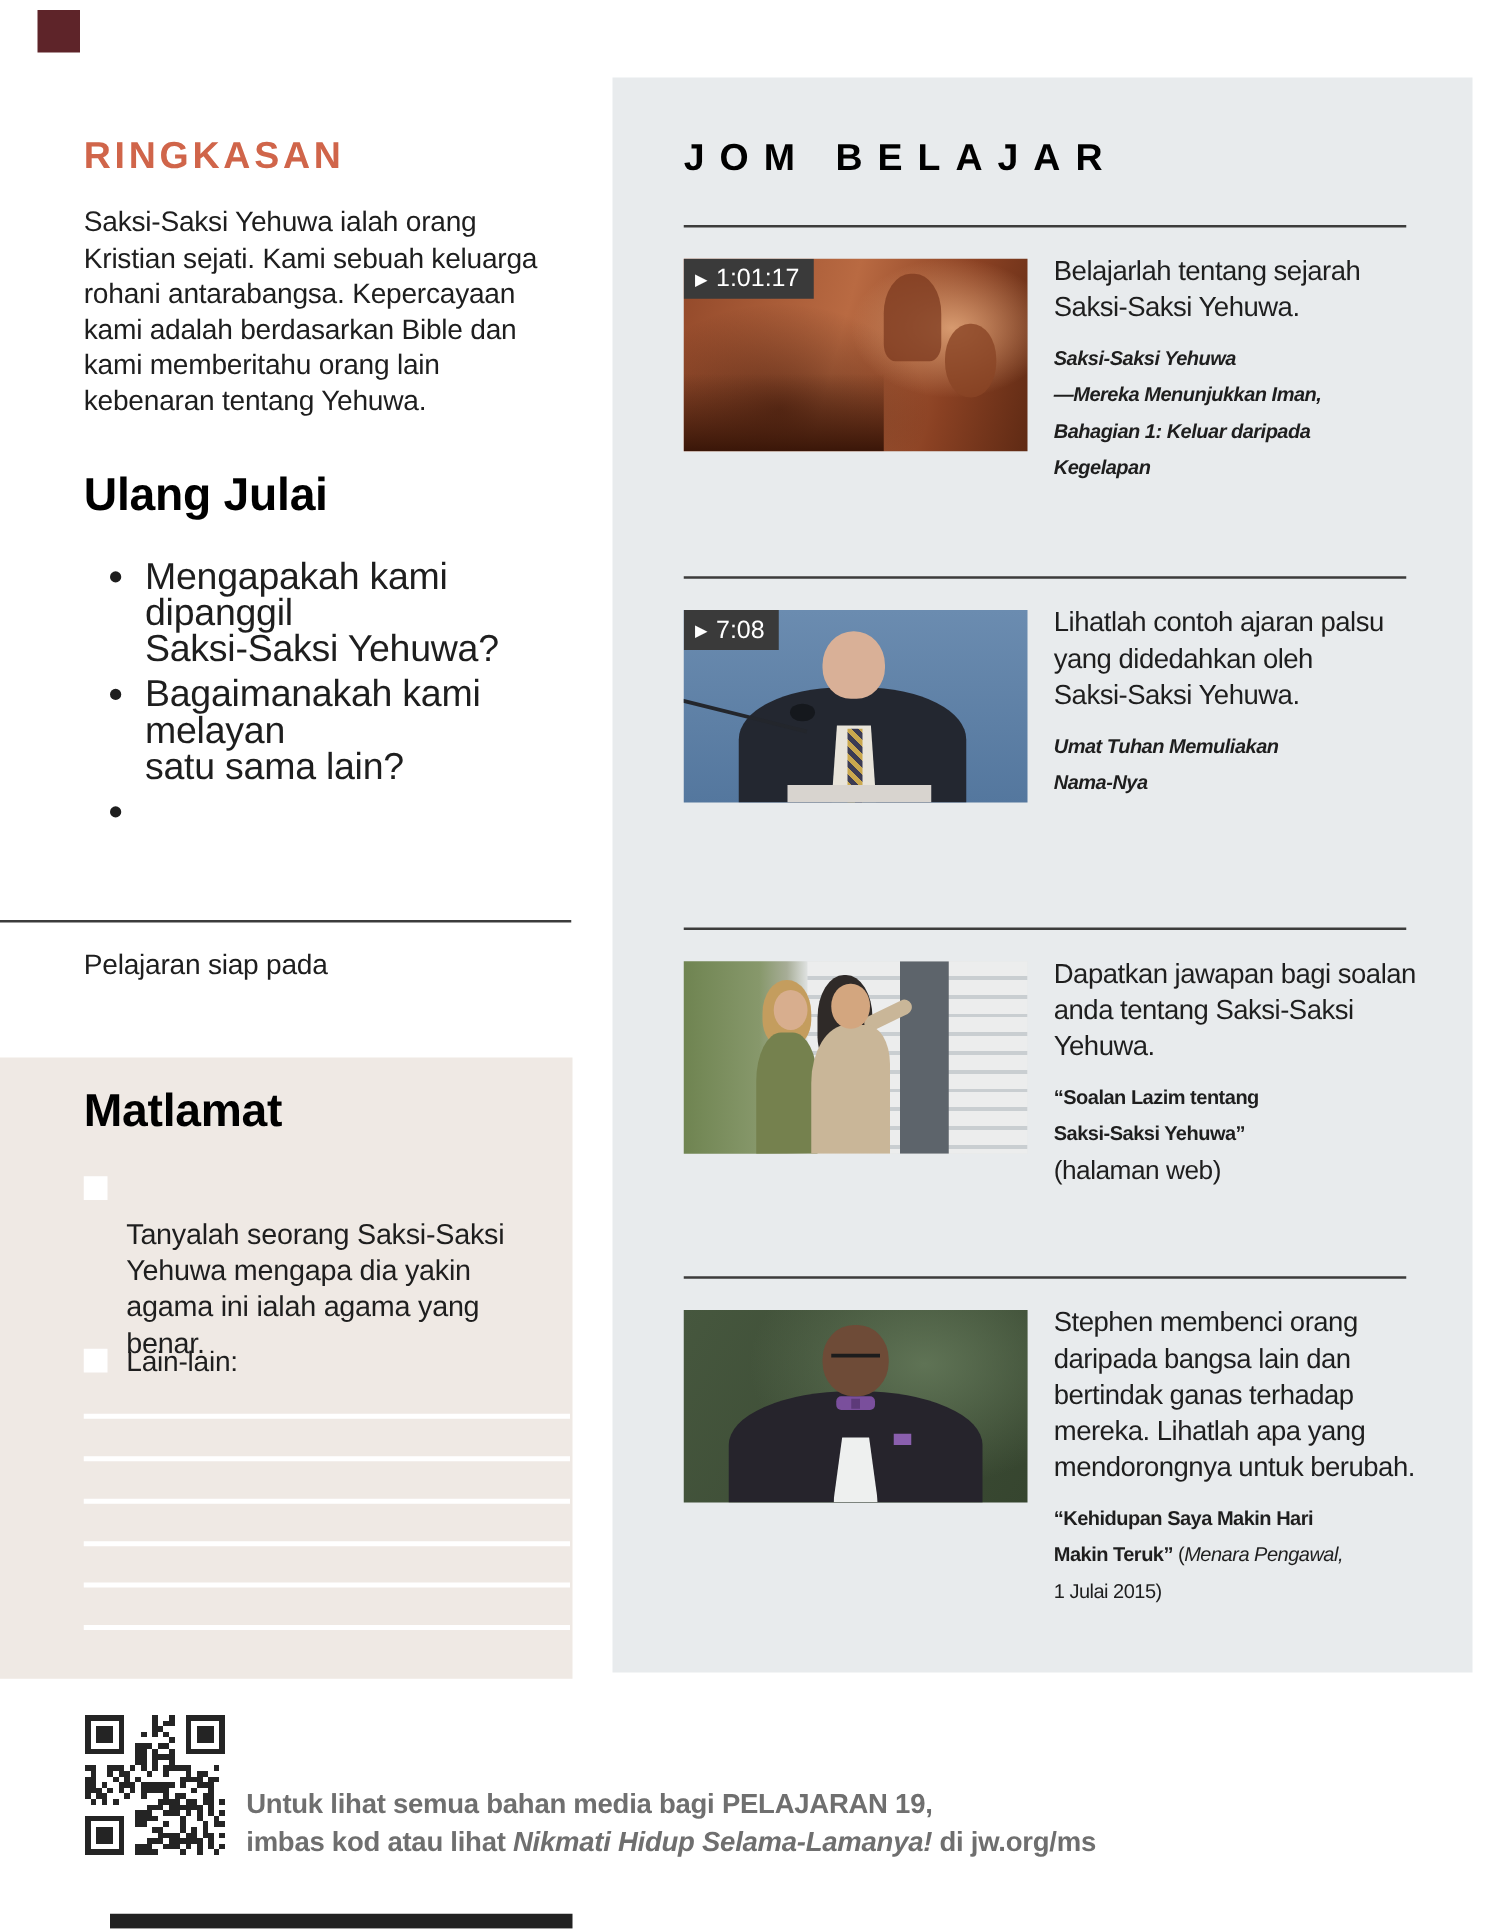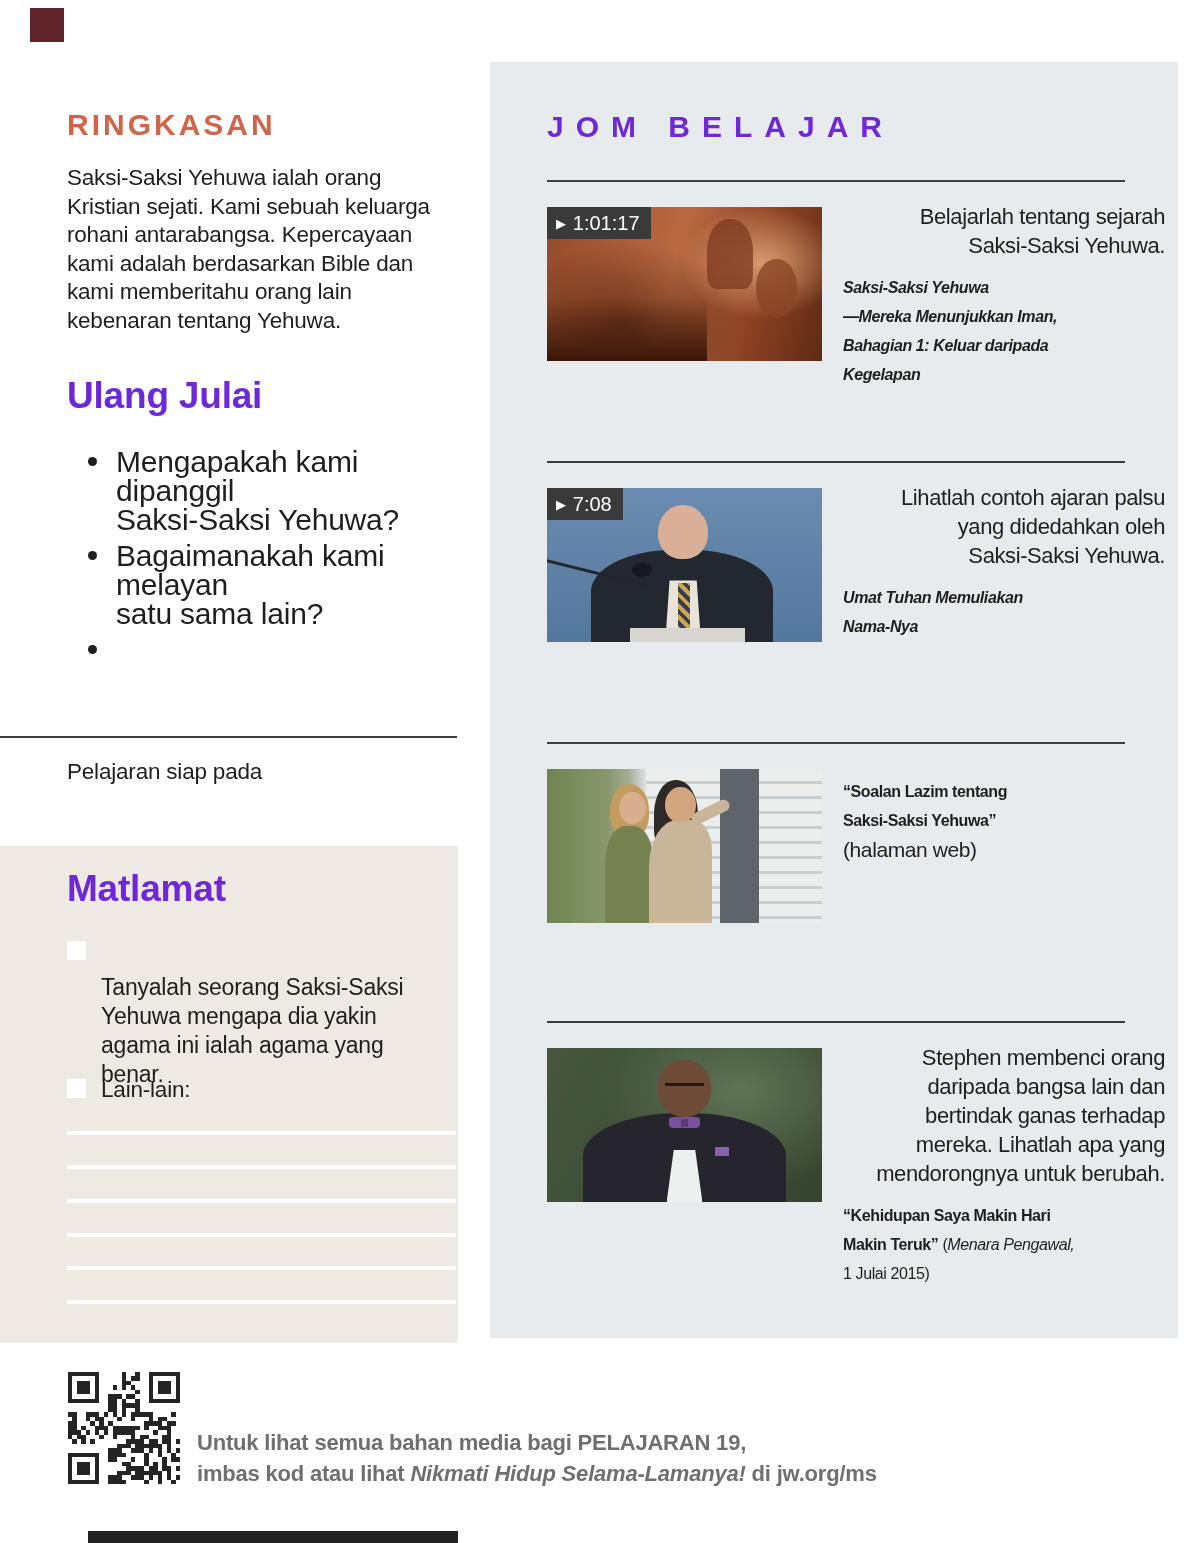--- a/index.html
+++ b/index.html
@@ -9,21 +9,21 @@
 
   
   .corner-square{position:absolute;left:30px;top:8px;width:34px;height:34px;background:#5e2429;}
   .progress-bar{position:absolute;left:88px;top:1531px;width:370px;height:12px;background:#222;}
 
   
   .ringkasan{position:absolute;left:67px;top:108px;font-size:30px;font-weight:bold;
              letter-spacing:3px;color:#d0654a;}
   .summary-body{position:absolute;left:67px;top:164px;width:424px;font-size:22.5px;
                 line-height:28.5px;white-space:pre-line;}
-  .sec-head{color:#6d28d9;font-weight:bold;}
+  .sec-head{color:#000000;font-weight:bold;}
   .ulang-kaji{position:absolute;left:67px;top:375px;font-size:37px;}
   .review-list{position:absolute;left:88px;top:447px;width:370px;margin:0;padding:0;list-style:none;}
   .review-list li{position:relative;padding-left:28px;margin-bottom:7px;font-size:30px;
                   line-height:29px;white-space:pre-line;}
   .review-list li .dot{position:absolute;left:0;top:10px;width:9px;height:9px;border-radius:50%;
                   background:#1e1e1e;}
   .left-divider{position:absolute;left:0;top:736px;width:457px;height:2px;background:#3c3c3c;}
   .pelajaran{position:absolute;left:67px;top:759px;font-size:22.5px;}
   .goal-box{position:absolute;left:0;top:846px;width:458px;height:497px;background:#efe9e4;}
   .matlamat{position:absolute;left:67px;top:868px;font-size:37px;}
@@ -41,21 +41,21 @@
           color:#6f6f6f;font-weight:bold;}
   .footer .it{font-style:italic;}
 
   
   .panel{position:absolute;left:490px;top:62px;width:688px;height:1276px;background:#e8ebed;}
   .jom{position:absolute;left:57px;top:48px;font-size:30px;letter-spacing:12px;}
   .study-item{position:absolute;left:0;width:688px;}
   .study-item .rule{position:absolute;left:57px;top:0;width:578px;height:2px;background:#3c3c3c;}
   .thumb{position:absolute;left:57px;top:27px;width:275px;height:154px;overflow:hidden;cursor:pointer;}
   .itext{position:absolute;left:353px;top:22px;width:322px;}
-  .desc{margin:0;font-size:22px;line-height:29px;white-space:pre-line;letter-spacing:-0.4px;text-align:right;}
+  .desc{margin:0;font-size:22px;line-height:29px;white-space:pre-line;letter-spacing:-0.4px;}
   .ititle{margin:13px 0 0 0;font-size:16px;line-height:29px;font-weight:bold;font-style:italic;
           white-space:pre-line;letter-spacing:-0.4px;}
   .ititle.upright{font-style:normal;}
   .inote{margin:0;font-size:21px;line-height:29px;letter-spacing:-0.4px;}
   .cite-reg{font-weight:normal;font-style:normal;}
   .cite-it{font-weight:normal;font-style:italic;}
 
   .badge{position:absolute;left:0;top:0;background:#3a3a3a;color:#fff;display:flex;
          align-items:center;gap:7px;padding:5px 11px 5px 9px;}
   .badge .play{font-size:13px;line-height:1;}
@@ -437,20 +437,23 @@
         <div class="door"></div>
         <div class="w1hair"></div>
         <div class="w1head"></div>
         <div class="w1body"></div>
         <div class="w2hair"></div>
         <div class="w2arm"></div>
         <div class="w2body"></div>
         <div class="w2head"></div>
       </div>
       <div class="itext">
+        <p class="desc">Dapatkan jawapan bagi soalan
+anda tentang Saksi-Saksi
+Yehuwa.</p>
         <p class="ititle upright">“Soalan Lazim tentang
 Saksi-Saksi Yehuwa”</p>
         <p class="inote">(halaman web)</p>
       </div>
     </div>
 
     <div class="study-item" style="top:959px">
       <div class="rule"></div>
       <div class="thumb t4">
         <div class="suit"></div>

